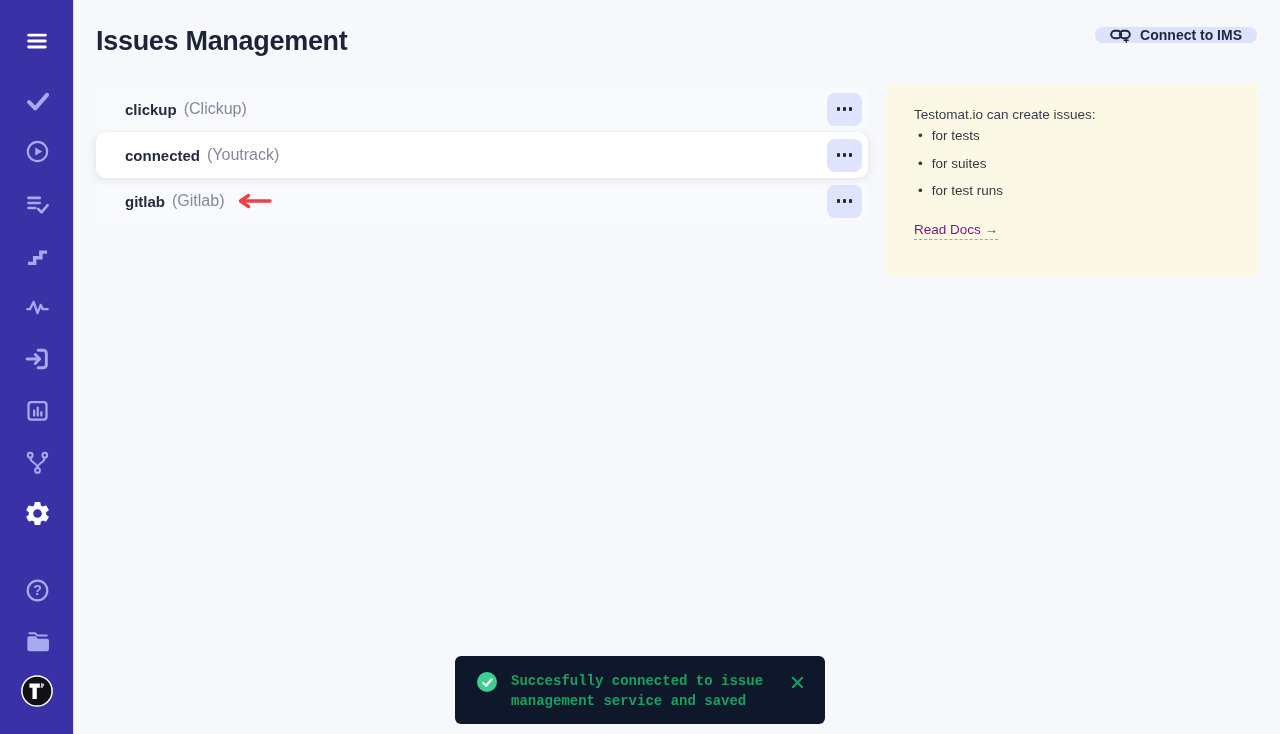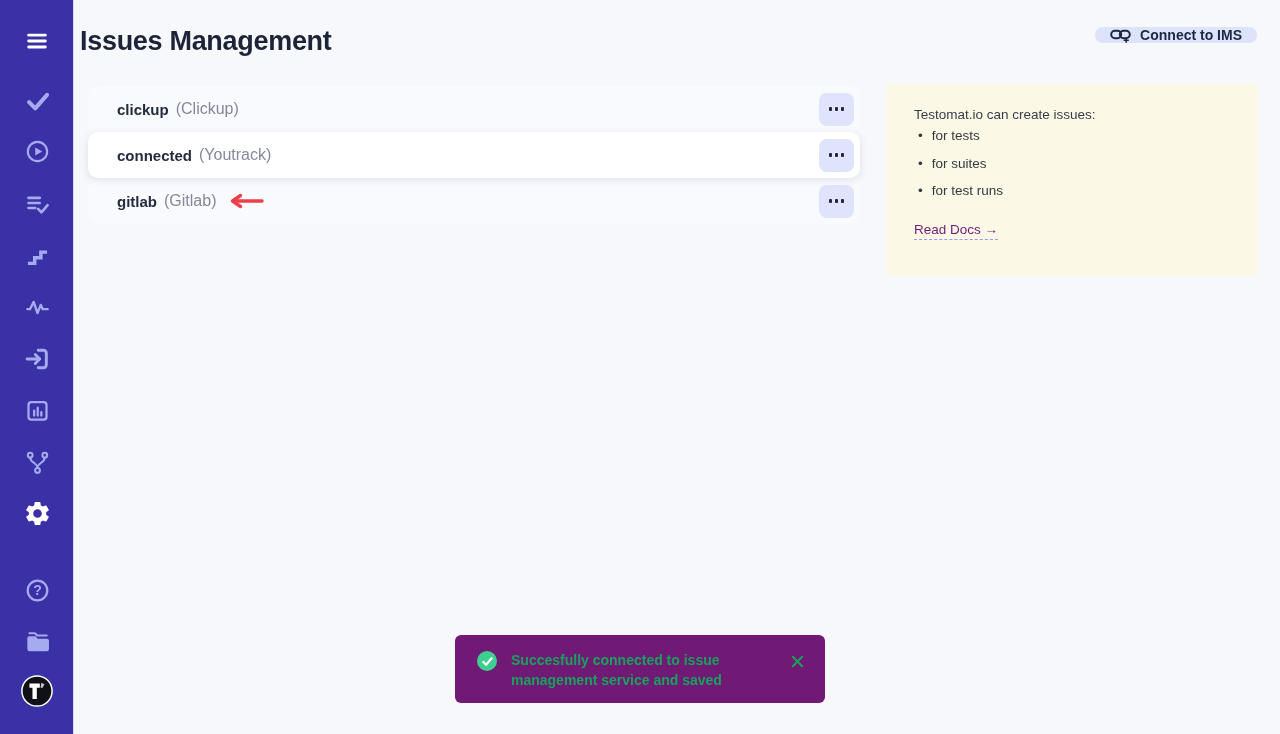--- a/index.html
+++ b/index.html
@@ -6,48 +6,48 @@
   html,body { width:1280px; height:734px; font-family:"Liberation Sans", sans-serif; }
   .app { position:relative; width:1280px; height:734px; background:#f7f8fc; overflow:hidden; }
 
   
   .sidebar { position:absolute; left:0; top:0; width:74px; height:734px; background:#3a31a6; border-right:1px solid #d9dcf0; }
   .nav { position:absolute; left:37px; transform:translate(-50%,-50%); width:34px; height:34px;
          display:flex; align-items:center; justify-content:center; cursor:pointer; }
   .nav svg { display:block; }
 
   
-  .page-title { position:absolute; left:80px; top:26px; font-size:27px; font-weight:700; color:#1d2438; letter-spacing:-0.3px; }
+  .page-title { position:absolute; left:96px; top:26px; font-size:27px; font-weight:700; color:#1d2438; letter-spacing:-0.3px; }
   .connect-btn { position:absolute; top:27px; right:23px; height:16px; display:flex; align-items:center; gap:9px;
                  background:#dde3fb; border:none; border-radius:8px; padding:0 15px; cursor:pointer;
                  font-family:"Liberation Sans", sans-serif; font-size:14px; font-weight:700; color:#1d2742; }
 
   
-  .ims-list { position:absolute; left:88px; top:86px; width:772px; }
+  .ims-list { position:absolute; left:96px; top:86px; width:772px; }
   .row { height:46px; display:flex; align-items:center; padding:0 6px 0 29px; background:#f9fafd; border-radius:10px; cursor:pointer; }
   .row.elevated { background:#ffffff; box-shadow:0 2px 8px rgba(45,55,100,.12); position:relative; z-index:2; }
   .row-name { font-weight:700; font-size:15px; color:#262c3f; }
   .row-type { margin-left:7px; font-size:16px; color:#85889c; }
   .row-arrow { margin-left:10px; display:flex; align-items:center; }
   .dots-btn { margin-left:auto; width:35px; height:33px; border-radius:8px; background:#dfe3fb; border:none; cursor:pointer;
               display:flex; align-items:center; justify-content:center; gap:2.5px; }
   .dot { width:3.5px; height:3.5px; background:#20273f; border-radius:1px; }
 
   
   .info-panel { position:absolute; left:886px; top:84px; width:372px; height:192px; background:#fcf8e6; border-radius:4px; padding:23px 28px; }
   .panel-title { font-size:13.5px; color:#383e47; font-weight:500; }
   .panel-list { list-style:none; margin-top:6px; }
   .panel-list li { font-size:13.5px; color:#33393f; margin-bottom:12.5px; display:flex; align-items:center; }
   .panel-list li::before { content:"•"; margin:0 9px 0 4px; color:#33393f; }
   .docs-link { display:inline-block; margin-top:11px; font-size:13.5px; color:#701a75; text-decoration:none;
                border-bottom:1px dashed #9a99f2; padding-bottom:2px; cursor:pointer; }
 
   
-  .toast { position:absolute; left:455px; top:635px; width:370px; min-height:65px; background:#701a75; border-radius:6px;
-           display:flex; align-items:flex-start; padding:15px 18px 13px 22px; gap:14px; }
+  .toast { position:absolute; left:455px; top:656px; width:370px; min-height:65px; background:#0f172a; border-radius:6px;
+           display:flex; align-items:flex-start; padding:15px 18px 13px 22px; gap:14px;font-family:Liberation Mono, monospace; }
   .toast-check { width:20px; height:20px; border-radius:50%; background:#3ecf8e; flex:0 0 auto; margin-top:1px;
                  display:flex; align-items:center; justify-content:center; }
   .toast-msg { font-size:14px; font-weight:700; color:#18a15d; line-height:20px; width:262px; }
   .toast-close { margin-left:auto; background:none; border:none; cursor:pointer; padding:2px; margin-top:2px; }
 </style>
 </head>
 <body>
 
 <div class="app">
 

